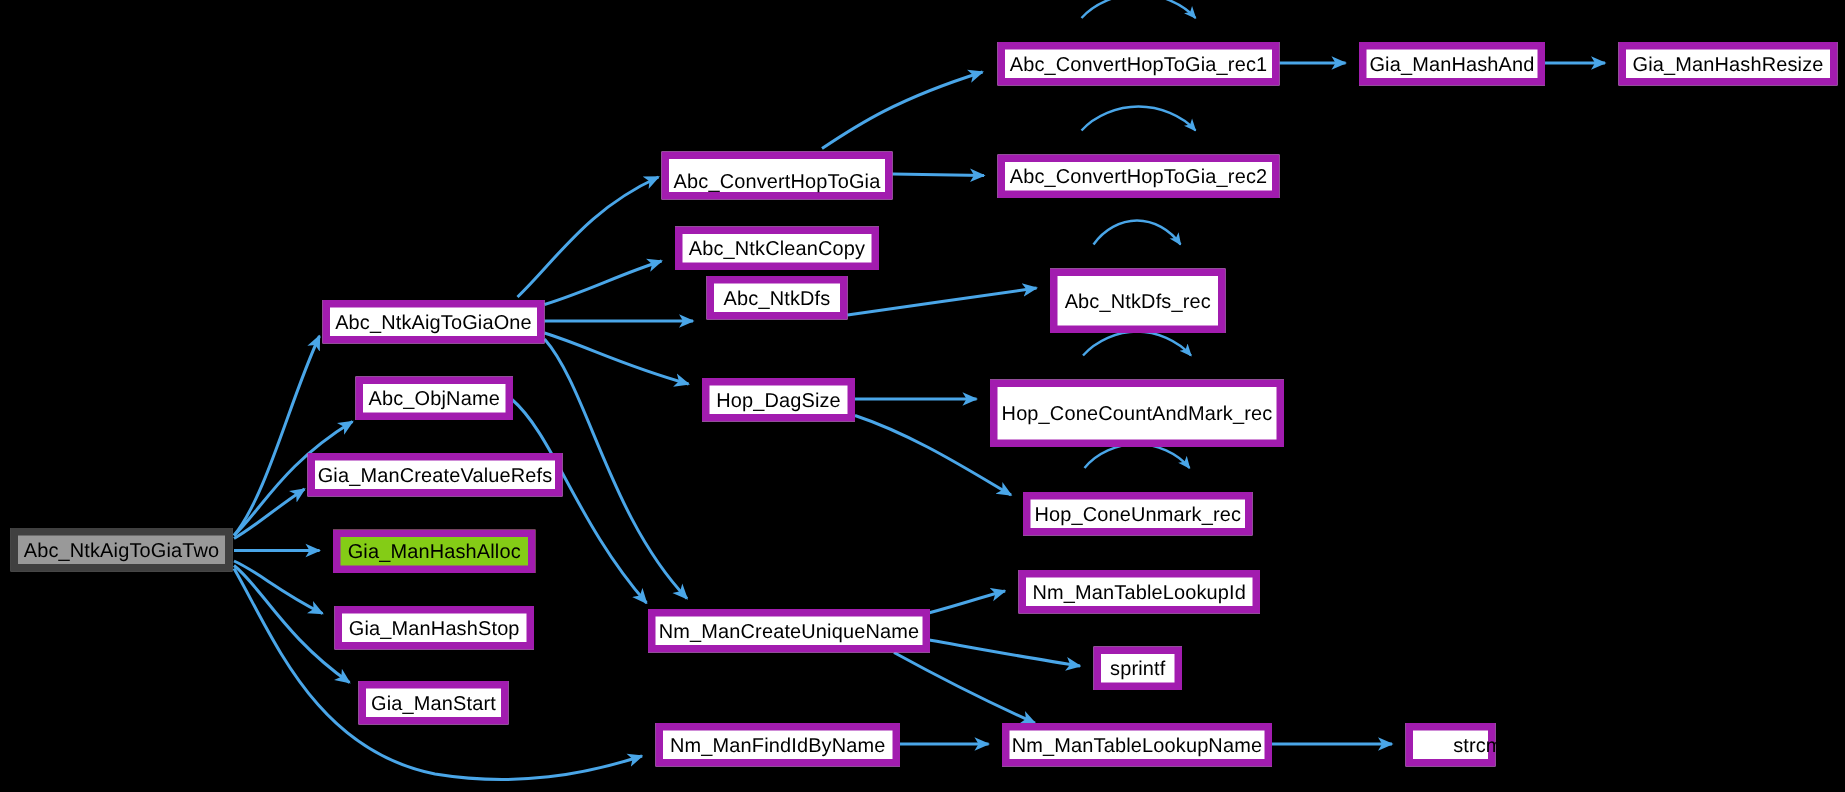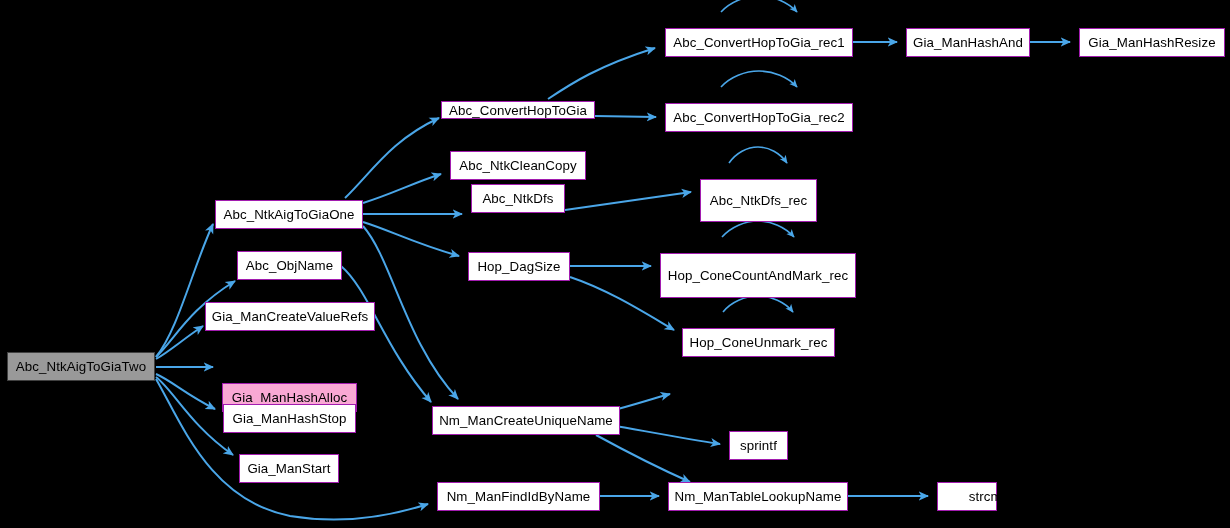--- a/index.html
+++ b/index.html
@@ -19,21 +19,21 @@
     position: absolute;
     left: 0;
     top: 0;
     width: 1230px;
     height: 528px;
   }
   .node {
     position: absolute;
     box-sizing: border-box;
     background: #ffffff;
-    border: 1px solid #a21caf;
+    border: 5px solid #a21caf;
     color: #000000;
     font-size: 13.3px;
     display: flex;
     align-items: center;
     justify-content: center;
     white-space: nowrap;
     letter-spacing: 0.1px;
     z-index: 5;
   }
   .node.highlight {
@@ -90,30 +90,30 @@
     </div>
     <div class="node" style="left: 215px; top: 200px; width: 148px; height: 29px; background: rgb(255, 255, 255);">
       <span class="node-label">Abc_NtkAigToGiaOne</span>
     </div>
     <div class="node" style="left: 237px; top: 251px; width: 105px; height: 29px; background: rgb(255, 255, 255);">
       <span class="node-label">Abc_ObjName</span>
     </div>
     <div class="node" style="left: 205px; top: 302px; width: 170px; height: 29px; background: rgb(255, 255, 255);">
       <span class="node-label">Gia_ManCreateValueRefs</span>
     </div>
-    <div class="node" style="left: 222px; top: 353px; width: 135px; height: 29px; background: #f9a8d4; margin-top: 30px;">
+    <div class="node" style="left: 222px; top: 353px; width: 135px; height: 29px; background: #84cc16;">
       <span class="node-label">Gia_ManHashAlloc</span>
     </div>
     <div class="node" style="left: 223px; top: 404px; width: 133px; height: 29px; background: rgb(255, 255, 255);">
       <span class="node-label">Gia_ManHashStop</span>
     </div>
     <div class="node" style="left: 239px; top: 454px; width: 100px; height: 29px; background: rgb(255, 255, 255);">
       <span class="node-label">Gia_ManStart</span>
     </div>
-    <div class="node" style="left: 441px; top: 101px; width: 154px; height: 18px; background: rgb(255, 255, 255);">
+    <div class="node" style="left: 441px; top: 101px; width: 154px; height: 32px; background: rgb(255, 255, 255); align-items: flex-end;">
       <span class="node-label">Abc_ConvertHopToGia</span>
     </div>
     <div class="node" style="left: 450px; top: 151px; width: 136px; height: 29px; background: rgb(255, 255, 255);">
       <span class="node-label">Abc_NtkCleanCopy</span>
     </div>
     <div class="node" style="left: 471px; top: 184px; width: 94px; height: 29px; background: rgb(255, 255, 255);">
       <span class="node-label">Abc_NtkDfs</span>
     </div>
     <div class="node" style="left: 468px; top: 252px; width: 102px; height: 29px; background: rgb(255, 255, 255);">
       <span class="node-label">Hop_DagSize</span>
@@ -138,20 +138,23 @@
     </div>
     <div class="node" style="left: 906px; top: 28px; width: 124px; height: 29px; background: rgb(255, 255, 255);">
       <span class="node-label">Gia_ManHashAnd</span>
     </div>
     <div class="node" style="left: 432px; top: 406px; width: 188px; height: 29px; background: rgb(255, 255, 255);">
       <span class="node-label">Nm_ManCreateUniqueName</span>
     </div>
     <div class="node" style="left: 437px; top: 482px; width: 163px; height: 29px; background: rgb(255, 255, 255);">
       <span class="node-label">Nm_ManFindIdByName</span>
     </div>
+    <div class="node" style="left: 679px; top: 380px; width: 161px; height: 29px; background: rgb(255, 255, 255);">
+      <span class="node-label">Nm_ManTableLookupId</span>
+    </div>
     <div class="node" style="left: 729px; top: 431px; width: 59px; height: 29px; background: rgb(255, 255, 255);">
       <span class="node-label">sprintf</span>
     </div>
     <div class="node" style="left: 668px; top: 482px; width: 180px; height: 29px; background: rgb(255, 255, 255);">
       <span class="node-label">Nm_ManTableLookupName</span>
     </div>
     <div class="node" style="left: 937px; top: 482px; width: 60px; height: 29px; background: rgb(255, 255, 255); padding-left: 44px;">
       <span class="node-label">strcmp</span>
     </div>
   </div>

